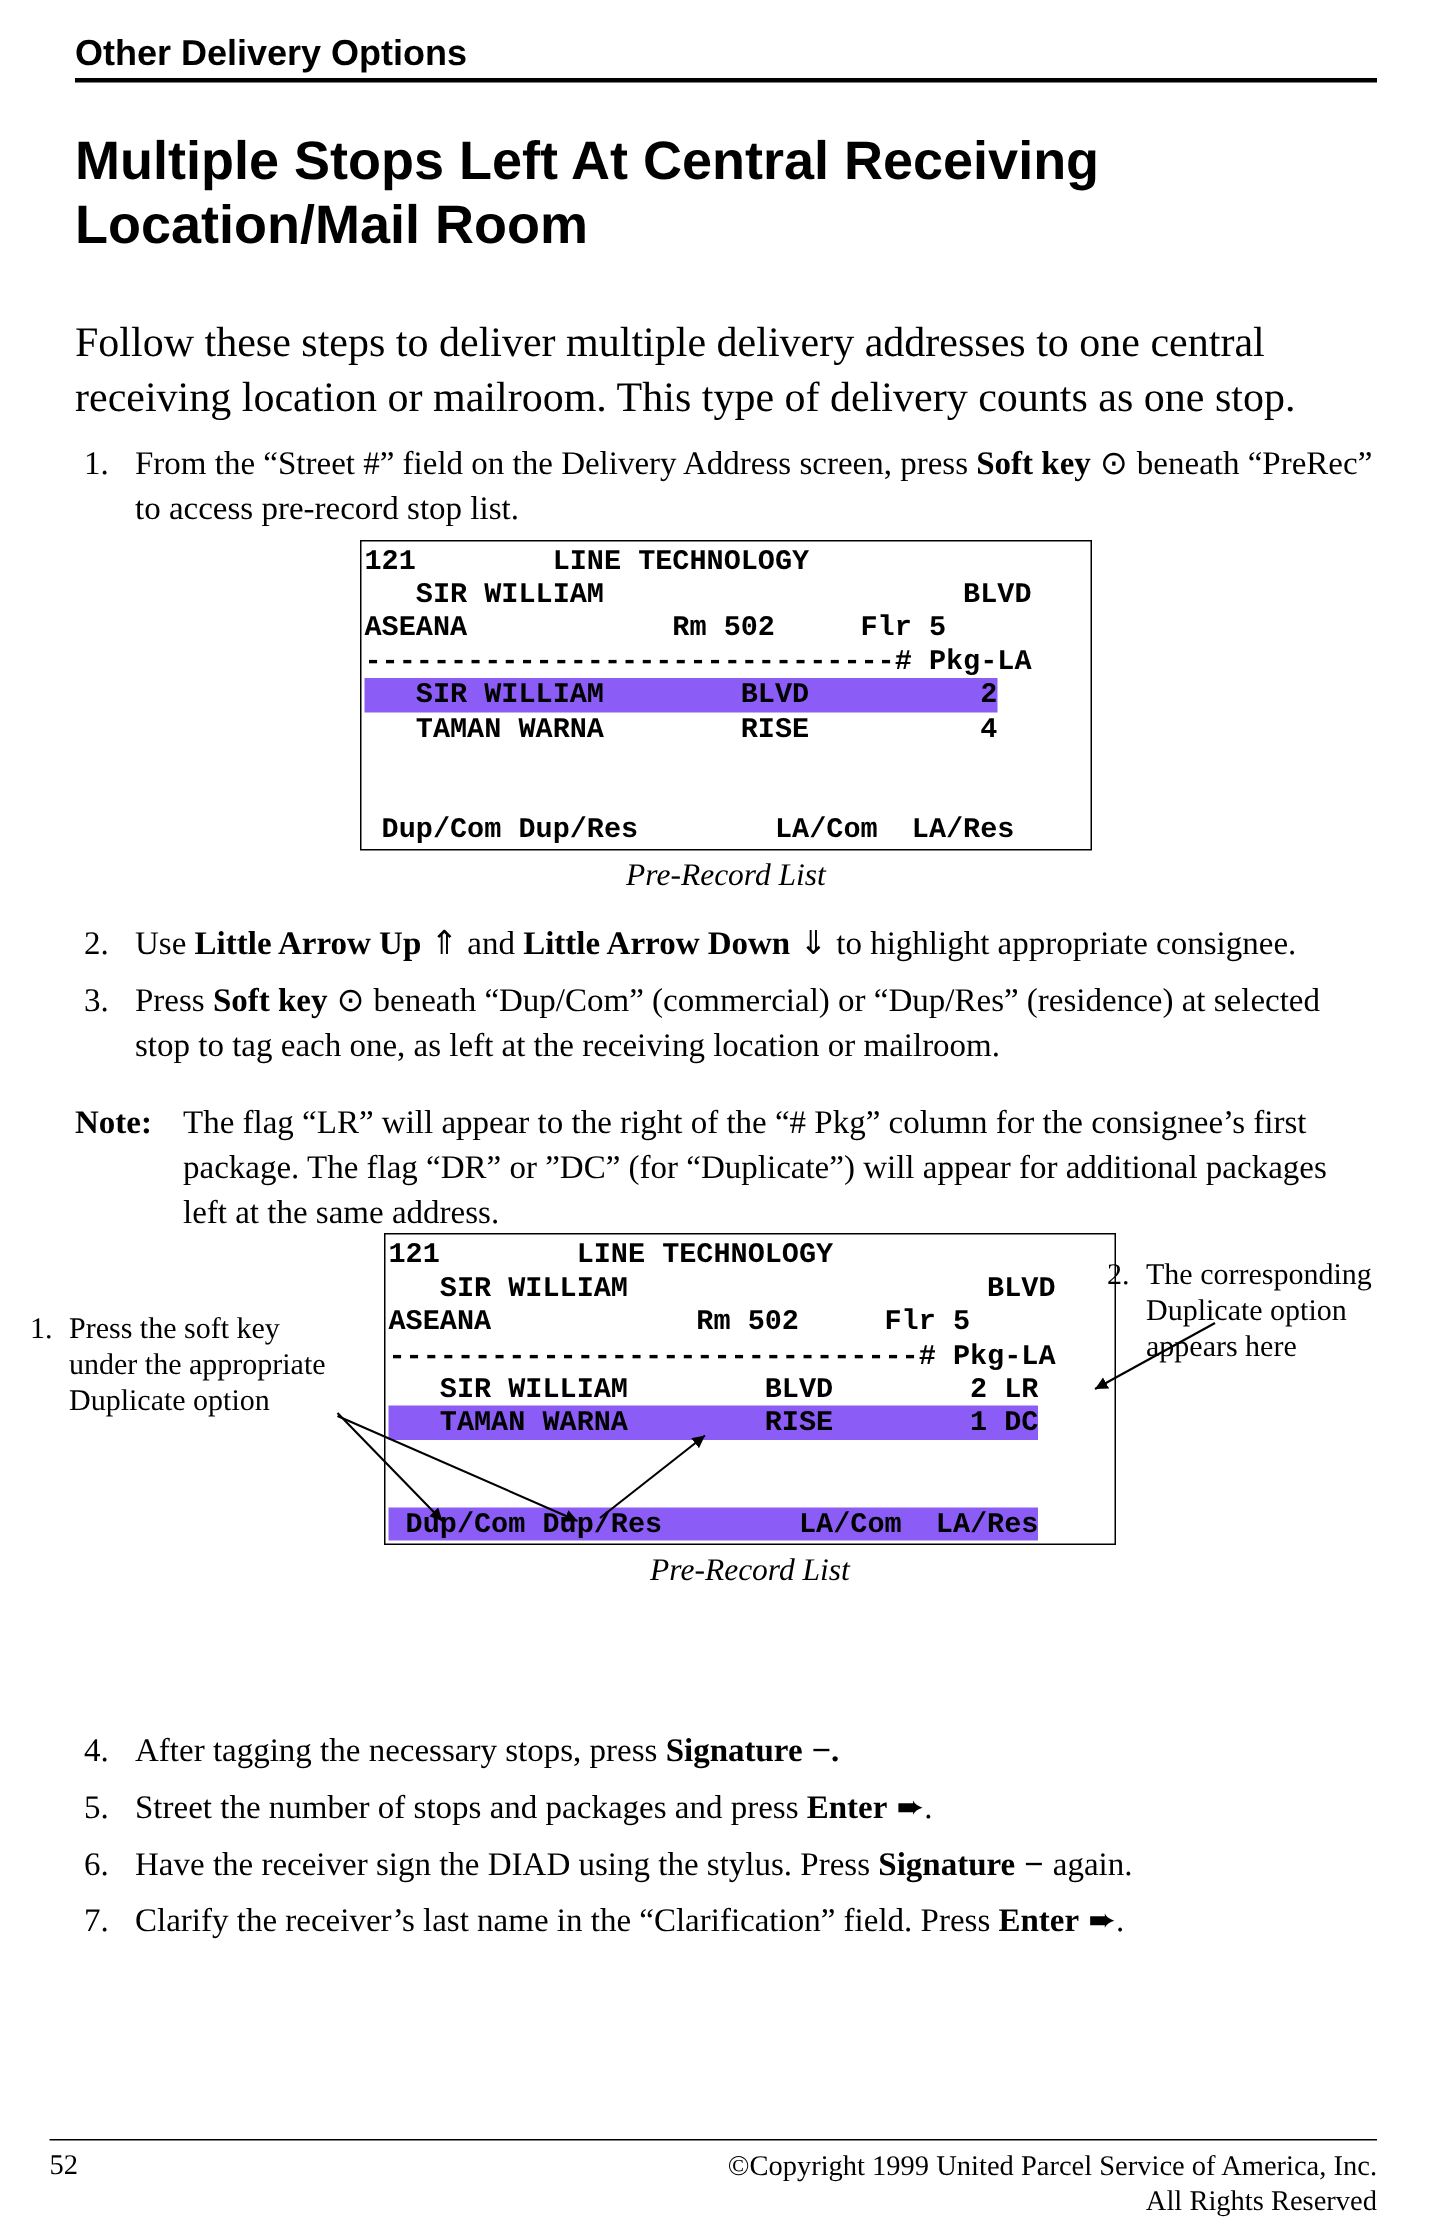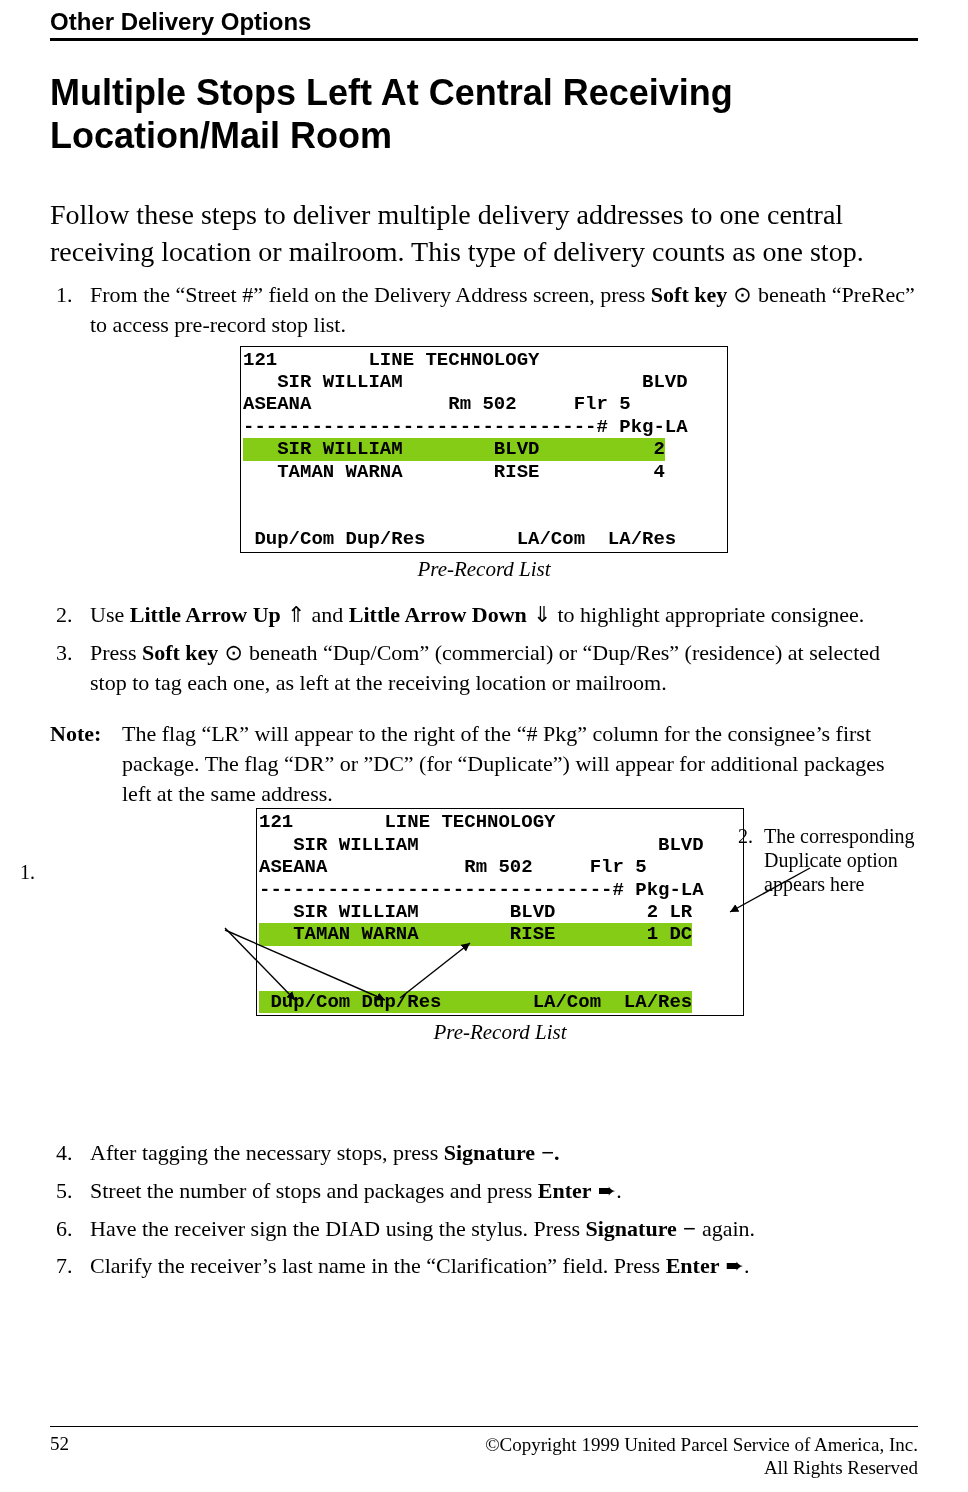--- a/index.html
+++ b/index.html
@@ -8,21 +8,21 @@
     padding: 0;
     background: #fff;
     font-family: "Times New Roman", Times, serif;
     color: #000;
   }
   .page {
     width: 968px;
     height: 1492px;
     position: relative;
     box-sizing: border-box;
-    padding: 4px 50px;
+    padding: 18px 50px;
   }
   .running-head {
     font-family: Arial, Helvetica, sans-serif;
     font-weight: bold;
     font-size: 24px;
     padding-top: 4px;
   }
   .rule {
     border-bottom: 3px solid #000;
     margin-top: 2px;
@@ -81,21 +81,21 @@
     font-weight: bold;
     font-size: 19px;
     line-height: 1.18;
     border: 1.5px solid #000;
     white-space: pre;
     padding: 2px 2px;
     width: 488px;
     box-sizing: border-box;
   }
   .screen .hl {
-    background: #84cc16;
+    background: #8b5cf6;
     display: inline-block;
   }
   .caption {
     text-align: center;
     font-style: italic;
     font-size: 21px;
     margin-top: 4px;
     margin-bottom: 18px;
     font-family: Liberation Serif, serif;
   }
@@ -132,21 +132,21 @@
   svg.arrows {
     position: absolute;
     left: 0; top: 0;
     width: 100%;
     height: 100%;
     pointer-events: none;
   }
   .footer {
     position: absolute;
     bottom: 12px;
-    left: 50px;
+    left: 33px;
     right: 50px;
   }
   .footer .frule {
     border-top: 1.5px solid #000;
     margin-bottom: 6px;
   }
   .footer .frow {
     display: flex;
     justify-content: space-between;
     font-size: 19px;
@@ -218,20 +218,21 @@
 <span>-------------------------------# Pkg-LA</span>
 <span>   SIR WILLIAM        BLVD        2 LR</span>
 <span class="hl">   TAMAN WARNA        RISE        1 DC</span>
 <span></span>
 <span></span>
 <span class="hl"> Dup/Com Dup/Res        LA/Com  LA/Res</span></div>
       <div class="caption">Pre-Record List</div>
     </div>
     <div class="annot-left">
       <span class="anum">1.</span>
+      <span>Press the soft key under the appropriate Duplicate option</span>
     </div>
     <div class="annot-right">
       <span class="anum">2.</span>
       <span>The corresponding Duplicate option appears here</span>
     </div>
     <svg class="arrows">
       <defs>
         <marker id="ah" markerWidth="8" markerHeight="8" refX="6" refY="3" orient="auto">
           <path d="M0,0 L6,3 L0,6 Z" fill="#000"></path>
         </marker>

